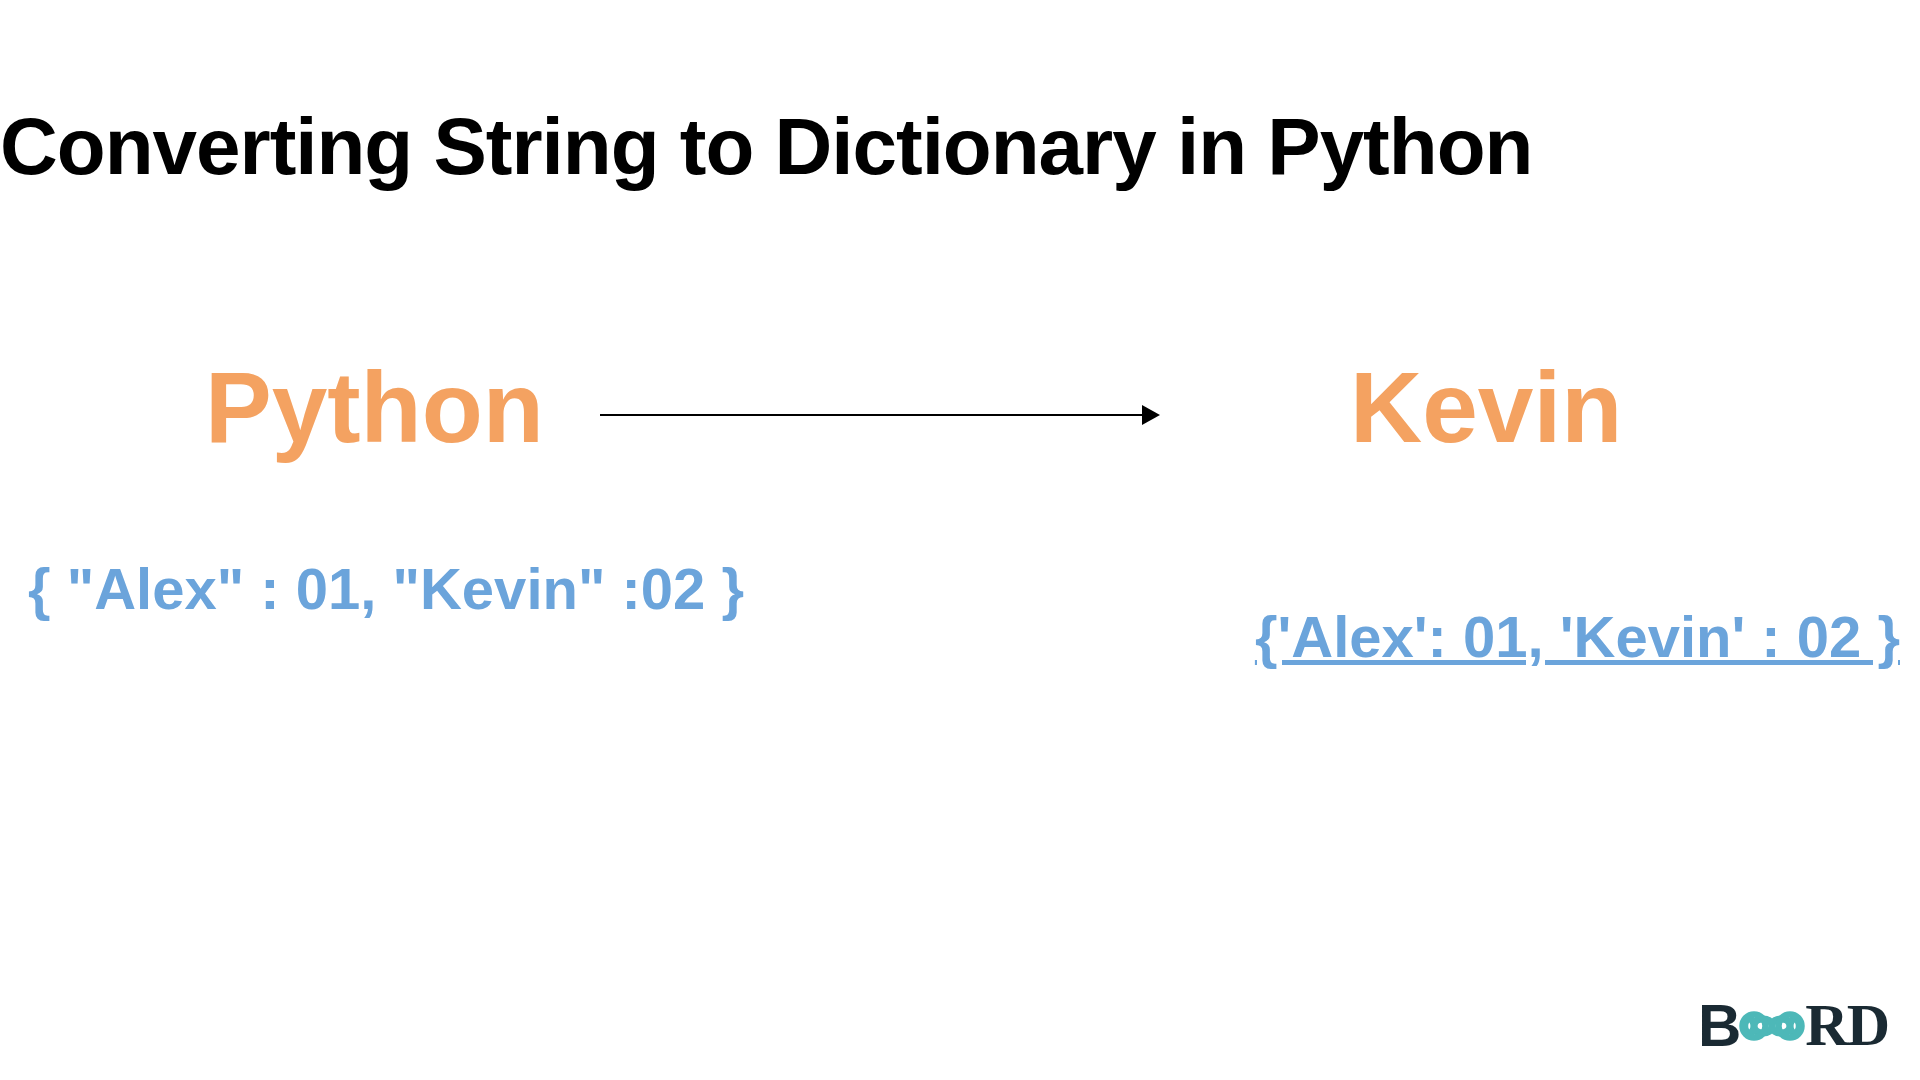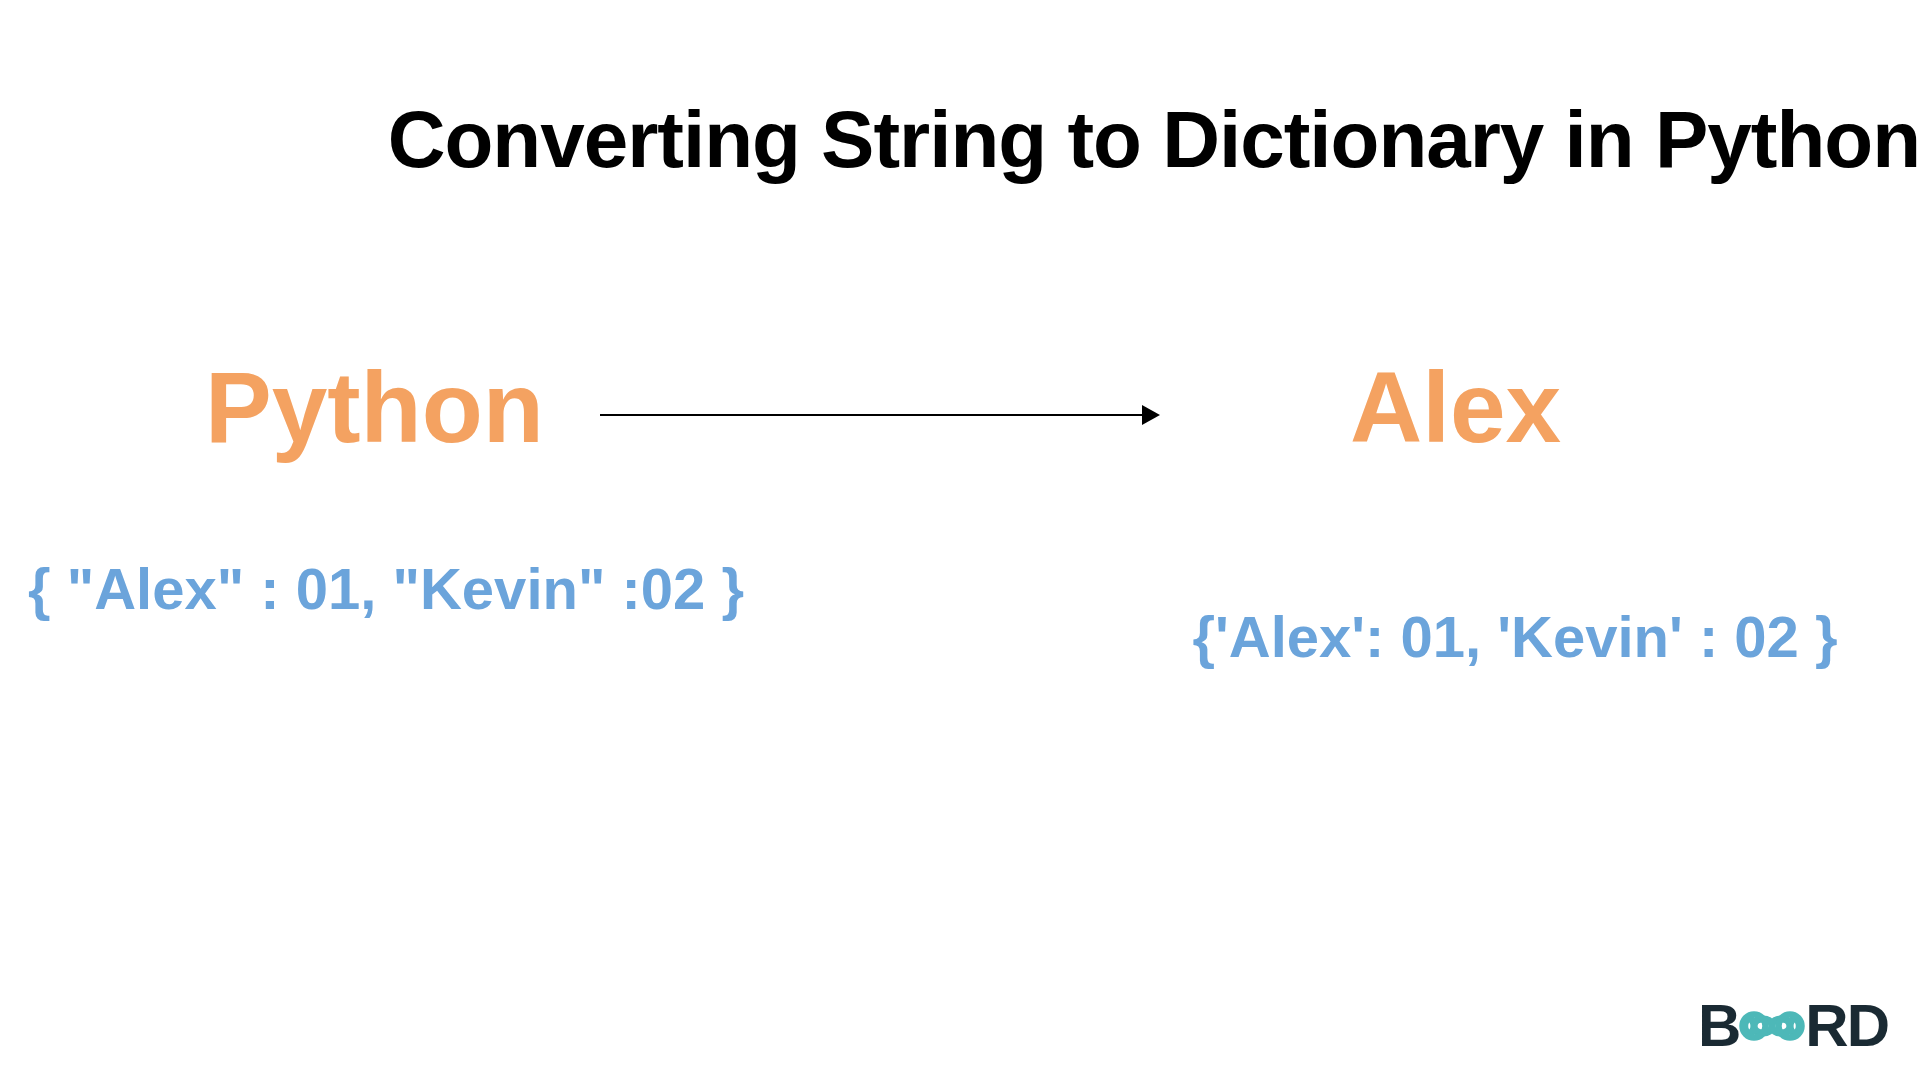--- a/index.html
+++ b/index.html
@@ -10,24 +10,24 @@
     body {
       width: 1920px;
       height: 1080px;
       background: #ffffff;
       font-family: Arial, Helvetica, sans-serif;
       position: relative;
       overflow: hidden;
     }
     .title {
       position: absolute;
-      top: 94px;
+      top: 101px;
       left: 0;
       width: 100%;
-      text-align: right;
+      text-align: left;
       font-size: 80px;
       font-weight: 900;
       color: #000000;
       letter-spacing: -1px;
     }
     .string-label {
       position: absolute;
       top: 350px;
       left: 205px;
       font-size: 100px;
@@ -76,22 +76,23 @@
       color: #6ba4db;
     }
     .dict-example {
       position: absolute;
       top: 595px;
       left: 1130px;
       width: 770px;
       font-size: 58px;
       font-weight: 900;
       color: #6ba4db;
-      text-align: center;
+      text-align: right;
       line-height: 1.45;
+      text-decoration: underline;
     }
     .logo {
       position: absolute;
       bottom: 20px;
       right: 32px;
       font-size: 60px;
       font-weight: 900;
       color: #1a2a33;
       display: flex;
       align-items: center;
@@ -103,35 +104,36 @@
       display: inline-flex;
       align-items: center;
       margin: 0 -3px;
     }
     .logo-infinity svg {
       width: 72px;
       height: 40px;
     }
     .logo-rd {
       letter-spacing: -2px;
+      font-family: Liberation Serif, serif;
     }
   </style>
 </head>
 <body>
 
 <div class="title">Converting String to Dictionary in Python</div>
 
 <div class="string-label">Python</div>
 
 <div class="arrow-container">
   <div class="arrow-line"></div>
   <div class="arrow-head"></div>
 </div>
 
-<div class="dict-label">Alex</div>
+<div class="dict-label">Kevin</div>
 
 <div class="string-example">{ "Alex" : 01, "Kevin" :02 }</div>
 
 <div class="dict-example">{'Alex': 01, 'Kevin' : 02 }</div>
 
 <div class="logo">
   <span class="logo-b">B</span>
   <span class="logo-infinity">
     <svg viewBox="0 0 100 50">
       <path d="M 25 25 C 25 12, 12 12, 12 25 C 12 38, 25 38, 25 25 C 25 12, 50 12, 50 25 C 50 38, 75 38, 75 25 C 75 12, 88 12, 88 25 C 88 38, 75 38, 75 25 C 75 12, 50 12, 50 25 C 50 38, 25 38, 25 25 Z" fill="none" stroke="#4db8b8" stroke-width="10"></path>

